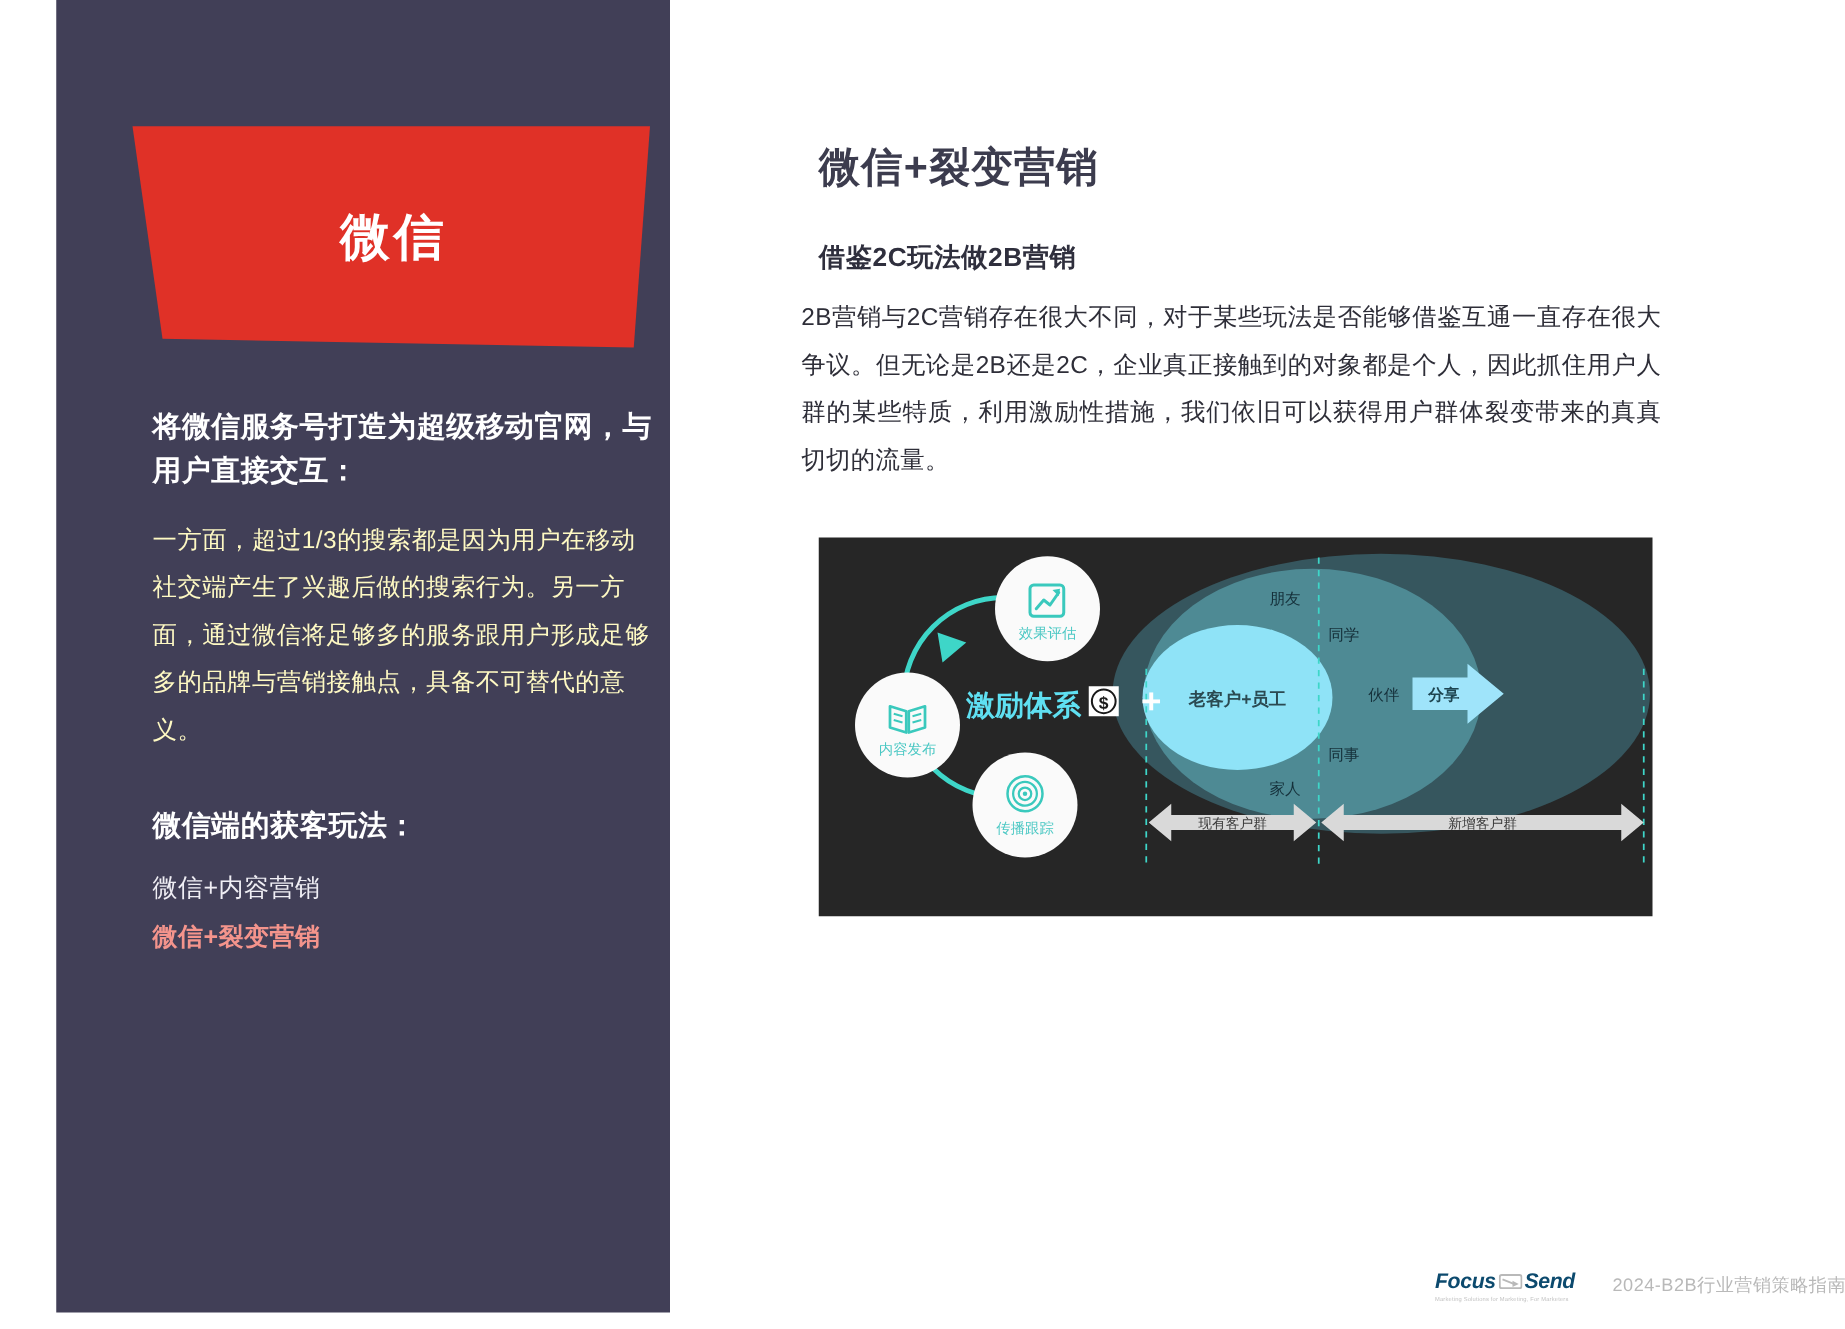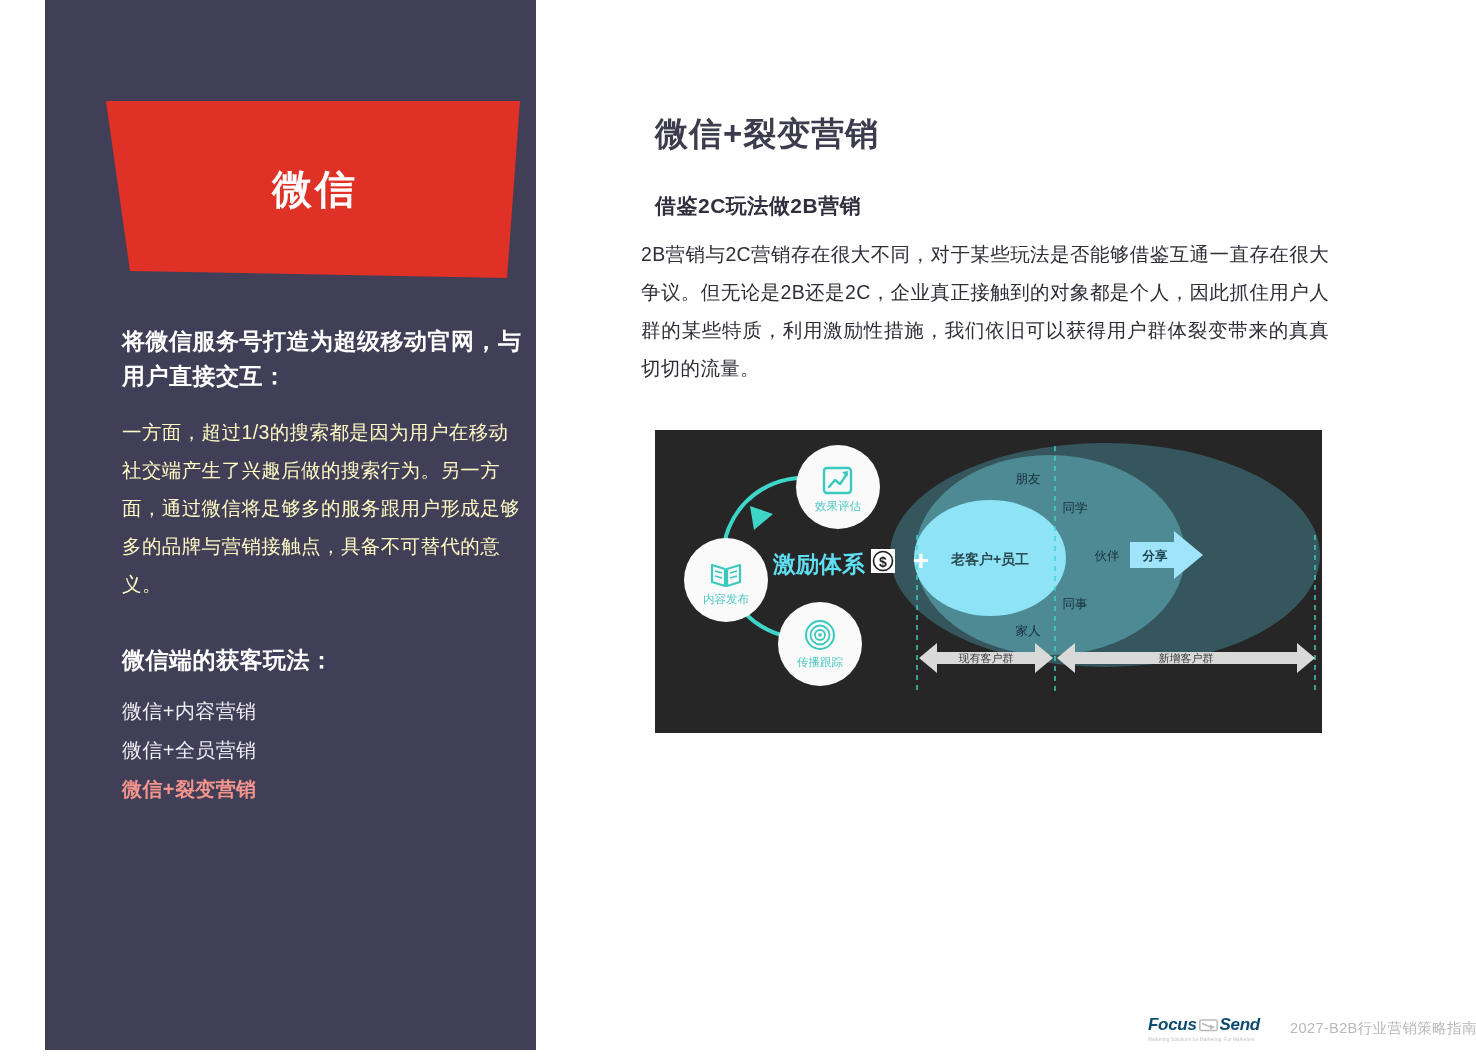--- a/index.html
+++ b/index.html
@@ -90,21 +90,20 @@
   </div>
 
   <div id="sidebar-body">
     <div class="sb-heading">将微信服务号打造为超级移动官网，与用户直接交互：</div>
     <div class="sb-para">一方面，超过1/3的搜索都是因为用户在移动社交端产生了兴趣后做的搜索行为。另一方面，通过微信将足够多的服务跟用户形成足够多的品牌与营销接触点，具备不可替代的意义。</div>
 
     <div class="sb-heading" id="sidebar-list-heading">微信端的获客玩法：</div>
 
     <ul id="sidebar-list">
       <li>微信+内容营销</li>
-      <li>微信+全员营销</li>
       <li class="active">微信+裂变营销</li>
     </ul>
   </div>
 </div>
 
 <div id="content">
 
   <h1 id="page-title">微信+裂变营销</h1>
   <h2 id="section-subtitle">借鉴2C玩法做2B营销</h2>
   <p id="body-text">2B营销与2C营销存在很大不同，对于某些玩法是否能够借鉴互通一直存在很大争议。但无论是2B还是2C，企业真正接触到的对象都是个人，因此抓住用户人群的某些特质，利用激励性措施，我们依旧可以获得用户群体裂变带来的真真切切的流量。</p>
@@ -200,14 +199,14 @@
         <svg width="19" height="14" viewBox="0 0 19 14">
           <rect x="0.8" y="2" width="17.4" height="10.5" rx="1.6" fill="none" stroke="#b9b9b9" stroke-width="1.5"></rect>
           <path d="M3,5.5 L13,9.5" fill="none" stroke="#b9b9b9" stroke-width="1.4"></path>
           <polygon points="11,6.5 16,9.2 11,11.6" fill="#b9b9b9"></polygon>
         </svg>
       </span>
       <span class="logo-word">Send</span>
     </div>
     <div id="logo-tagline">Marketing Solutions for Marketing, For Marketers</div>
   </div>
-  <div id="footer-guide">2027-B2B行业营销策略指南</div>
+  <div id="footer-guide">2024-B2B行业营销策略指南</div>
 </div>
 
 </body></html>

